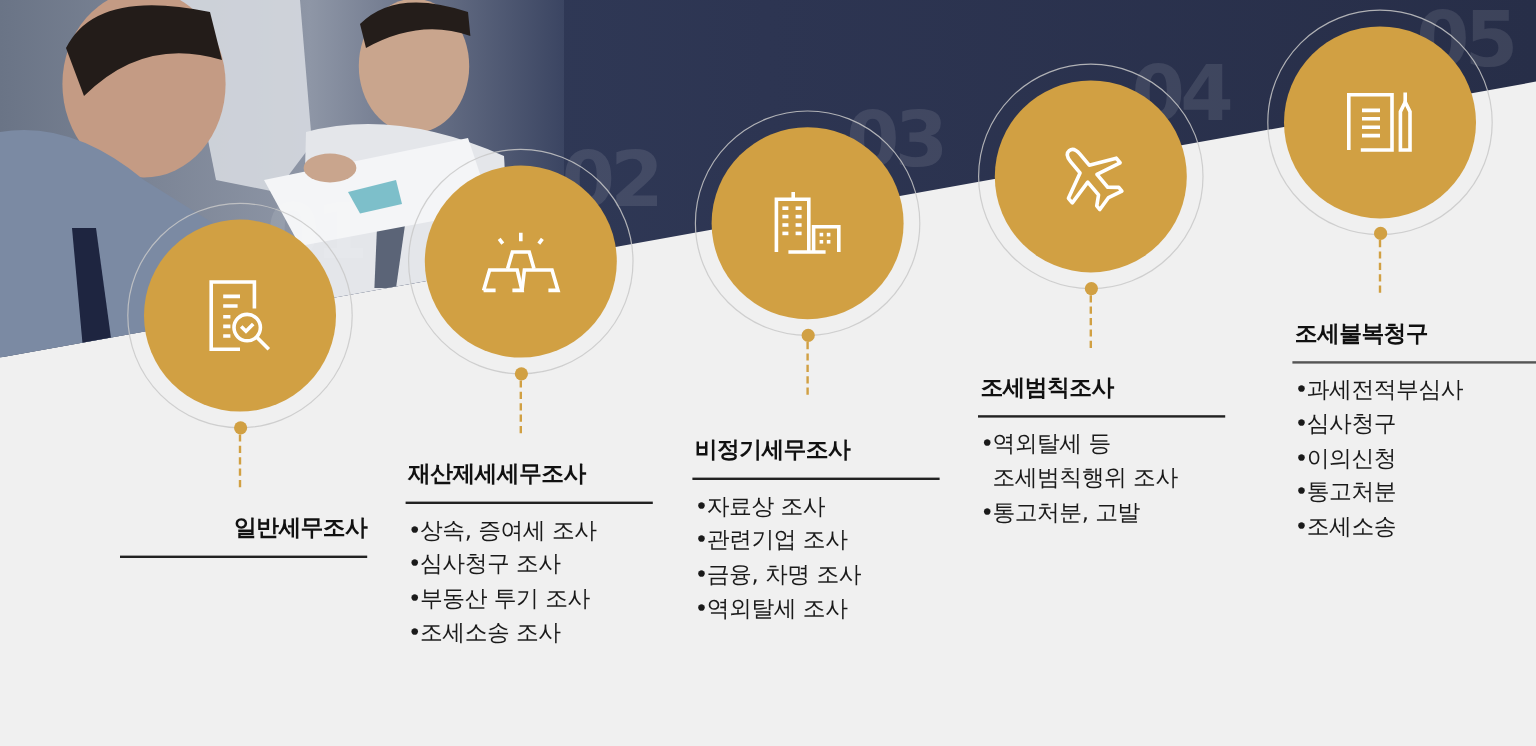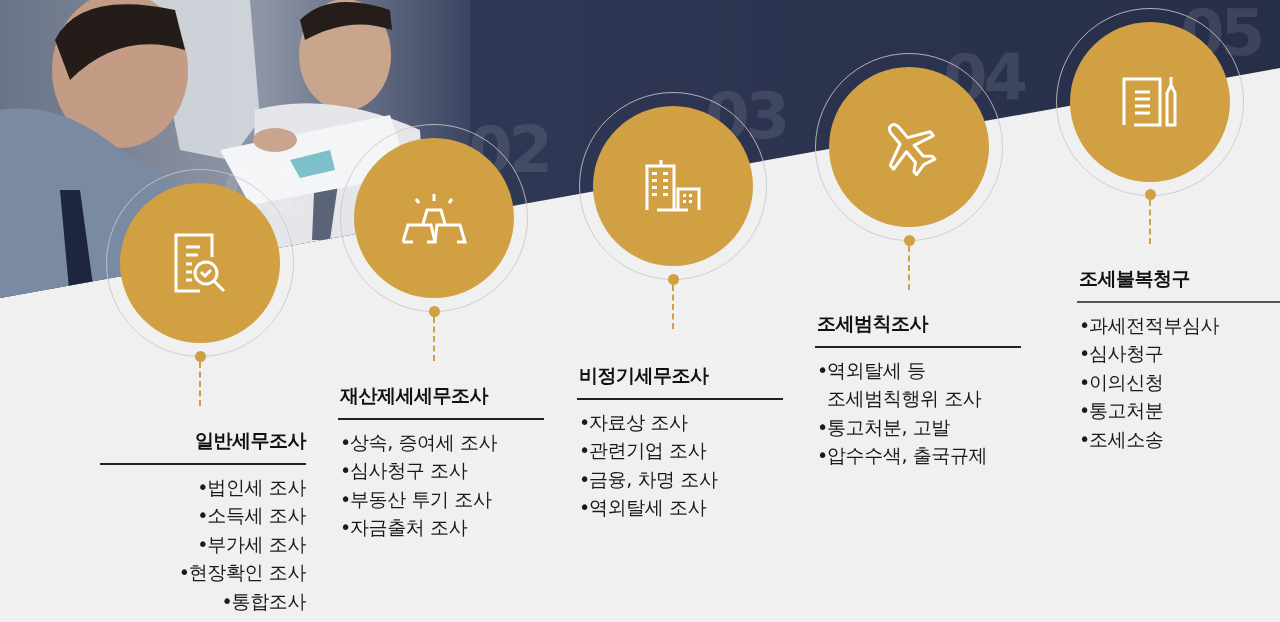--- a/index.html
+++ b/index.html
@@ -90,27 +90,20 @@
           <line x1="44" y1="50" x2="54" y2="60"></line>
           <polyline points="31,41 35,45 41,39"></polyline>
         </g>
       </svg>
     </div>
     <div class="dot" style="left:195px;top:351px;"></div>
     <div class="dash" style="left:199px;top:362px;height:44px;"></div>
     <div class="block" style="left:100px;top:425px;width:206px;text-align:right;">
       <h3>일반세무조사</h3>
       <div class="rule"></div>
-      <ul>
-        <li><span class="b">•</span><span>법인세 조사</span></li>
-        <li><span class="b">•</span><span>소득세 조사</span></li>
-        <li><span class="b">•</span><span>부가세 조사</span></li>
-        <li><span class="b">•</span><span>현장확인 조사</span></li>
-        <li><span class="b">•</span><span>통합조사</span></li>
-      </ul>
     </div>
   </div>
 
   <div>
     <div class="ring" style="left:340px;top:124px;width:188px;height:188px;"></div>
     <div class="circle" style="left:354px;top:138px;width:160px;height:160px;">
       <svg width="70" height="56" viewBox="0 0 70 56">
         <g fill="none" stroke="#fff" stroke-width="3" stroke-linejoin="miter">
           <line x1="35" y1="4" x2="35" y2="11"></line>
           <line x1="17" y1="9" x2="20" y2="13"></line>
@@ -124,21 +117,21 @@
     </div>
     <div class="dot" style="left:429px;top:306px;"></div>
     <div class="dash" style="left:433px;top:317px;height:44px;"></div>
     <div class="block" style="left:338px;top:380px;width:206px;">
       <h3>재산제세세무조사</h3>
       <div class="rule"></div>
       <ul>
         <li><span class="b">•</span><span>상속, 증여세 조사</span></li>
         <li><span class="b">•</span><span>심사청구 조사</span></li>
         <li><span class="b">•</span><span>부동산 투기 조사</span></li>
-        <li><span class="b">•</span><span>자금출처 조사</span></li>
+        <li><span class="b">•</span><span>조세소송 조사</span></li>
       </ul>
     </div>
   </div>
 
   <div>
     <div class="ring" style="left:579px;top:92px;width:188px;height:188px;"></div>
     <div class="circle" style="left:593px;top:106px;width:160px;height:160px;">
       <svg width="60" height="56" viewBox="0 0 60 56">
         <g fill="none" stroke="#fff" stroke-width="3">
           <line x1="18" y1="2" x2="18" y2="8"></line>
@@ -187,21 +180,20 @@
     </div>
     <div class="dot" style="left:904px;top:235px;"></div>
     <div class="dash" style="left:908px;top:246px;height:44px;"></div>
     <div class="block" style="left:815px;top:308px;width:206px;">
       <h3>조세범칙조사</h3>
       <div class="rule"></div>
       <ul>
         <li><span class="b">•</span><span>역외탈세 등</span></li>
         <li><span class="sub">조세범칙행위 조사</span></li>
         <li><span class="b">•</span><span>통고처분, 고발</span></li>
-        <li><span class="b">•</span><span>압수수색, 출국규제</span></li>
       </ul>
     </div>
   </div>
 
   <div>
     <div class="ring" style="left:1056px;top:8px;width:188px;height:188px;"></div>
     <div class="circle" style="left:1070px;top:22px;width:160px;height:160px;">
       <svg width="60" height="54" viewBox="0 0 60 54">
         <g fill="none" stroke="#fff" stroke-width="3">
           <path d="M4 50 L4 4 L40 4 L40 50 L14 50"></path>

